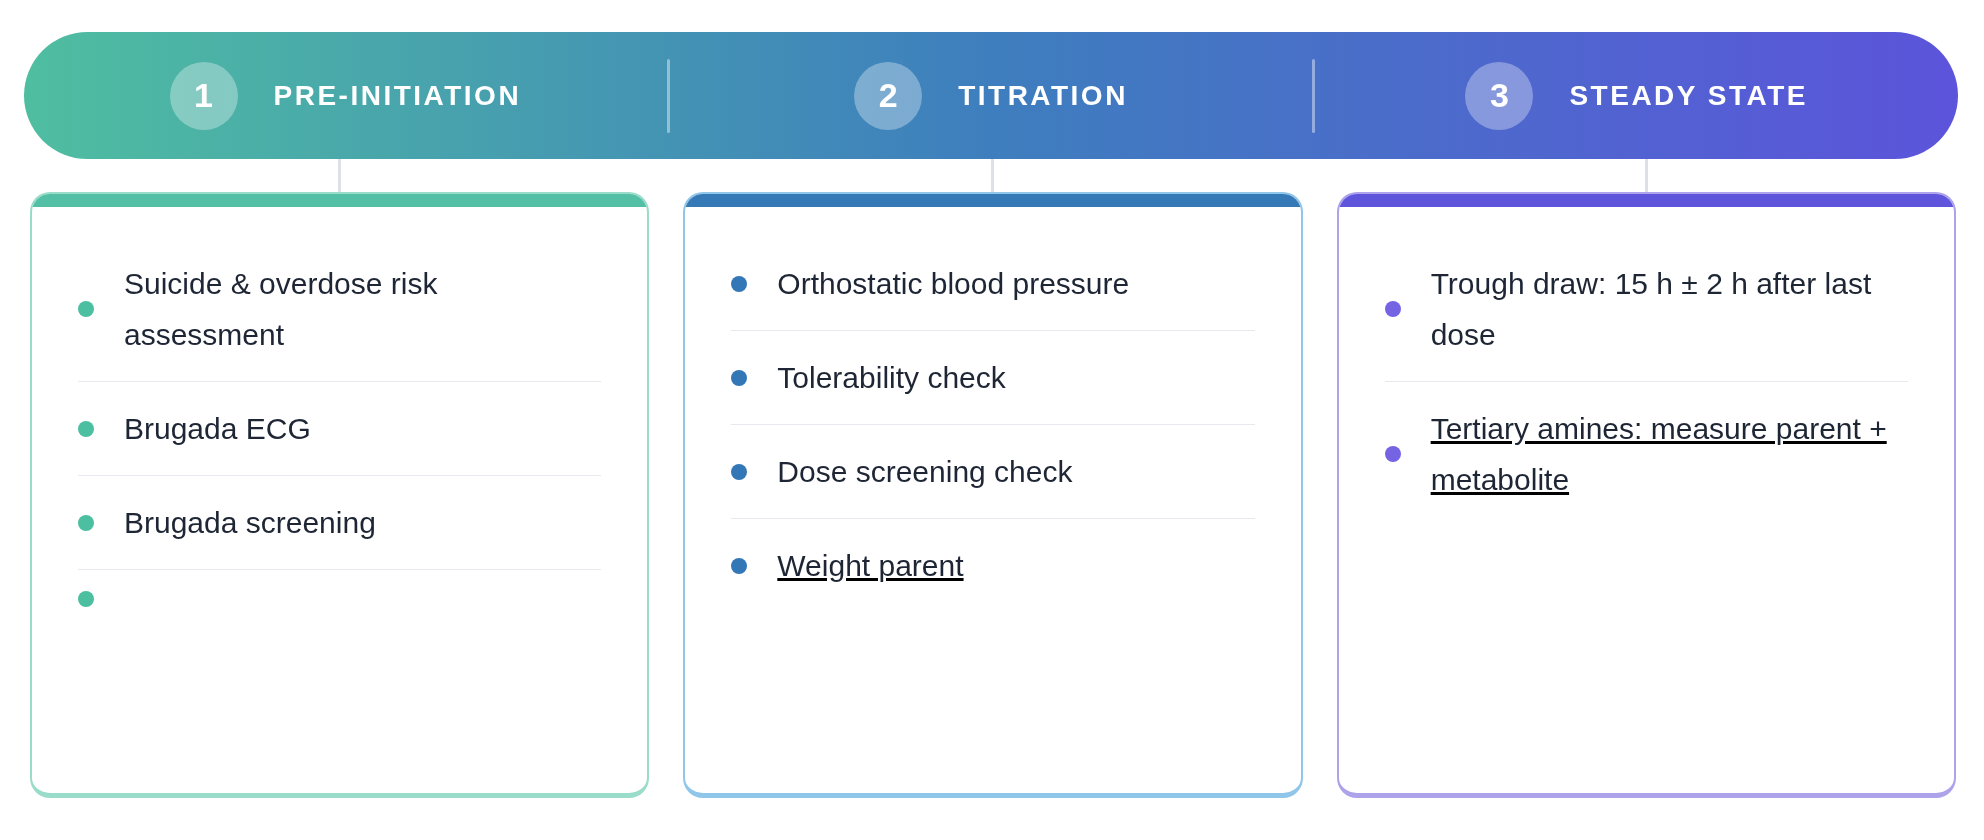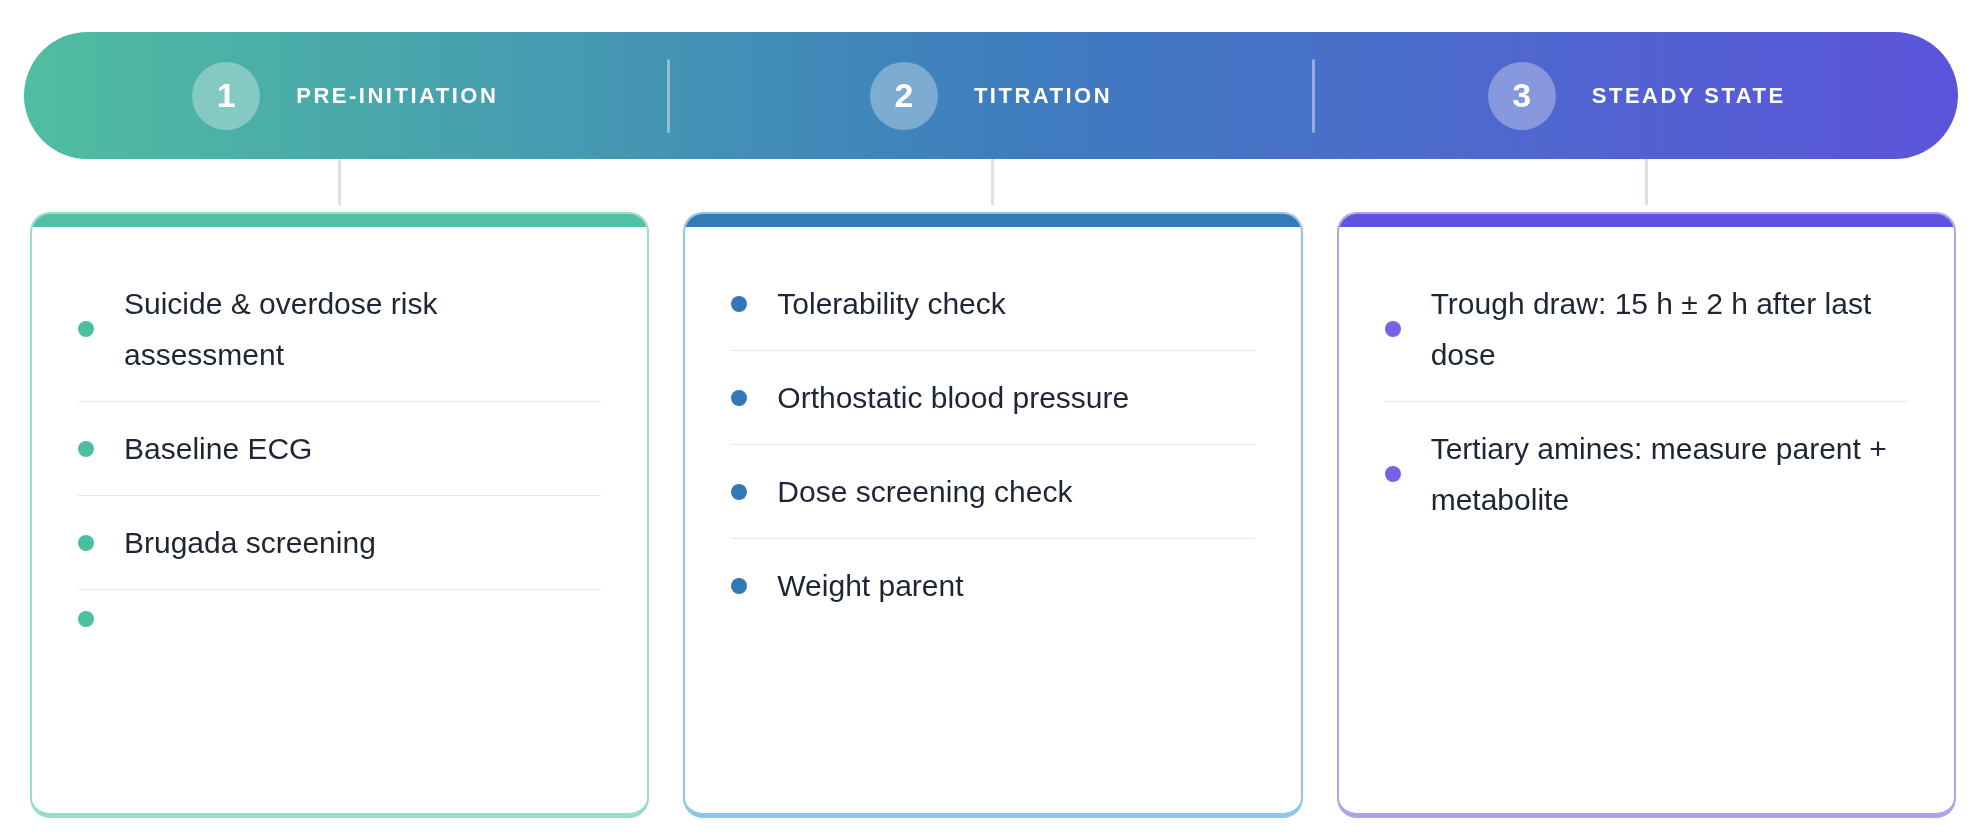--- a/index.html
+++ b/index.html
@@ -32,21 +32,21 @@
     width: 68px; height: 68px;
     border-radius: 50%;
     background: rgba(255,255,255,0.32);
     color: #ffffff;
     font-size: 34px; font-weight: bold;
     display: flex; align-items: center; justify-content: center;
     flex: 0 0 auto;
   }
   .phase-label {
     color: #ffffff;
-    font-size: 22px;
+    font-size: 28px;
     font-weight: bold;
     letter-spacing: 2.5px;
     white-space: nowrap;
   }
   .phase-divider {
     width: 3px;
     height: 74px;
     align-self: center;
     background: rgba(255,255,255,0.42);
     border-radius: 2px;
@@ -60,21 +60,21 @@
     width: 3px; height: 46px;
     background: #DDE1E7;
   }
   .conn-1 { left: 338px; }
   .conn-2 { left: 991px; }
   .conn-3 { left: 1645px; }
 
   
   .cards-row {
     position: absolute;
-    left: 30px; top: 212px;
+    left: 30px; top: 192px;
     width: 1926px;
     display: flex;
     gap: 34px;
     align-items: stretch;
   }
   .card {
     flex: 1 1 0;
     height: 606px;
     box-sizing: border-box;
     background: #ffffff;
@@ -92,21 +92,21 @@
     margin: 0;
     padding: 30px 46px 0 46px;
   }
   .item {
     display: flex;
     align-items: center;
     gap: 30px;
     padding: 21px 0;
     border-bottom: 1px solid #E7E9EE;
   }
-  .item:last-child { border-bottom: none; }
+  .item:last-child { border-bottom: none; text-decoration: underline; }
   .bullet {
     width: 16px; height: 16px;
     border-radius: 50%;
     background: var(--bullet);
     flex: 0 0 auto;
   }
   .item-text {
     font-size: 30px;
     line-height: 51px;
     color: #1E2635;
@@ -144,46 +144,46 @@
     <div class="card-band"></div>
     <ul class="card-list">
   <li class="item">
     <span class="bullet"></span>
     <span class="item-text">Suicide &amp; overdose risk
 assessment</span>
   </li>
 
   <li class="item">
     <span class="bullet"></span>
-    <span class="item-text">Baseline ECG</span>
+    <span class="item-text">Brugada ECG</span>
   </li>
 
   <li class="item">
     <span class="bullet"></span>
     <span class="item-text">Brugada screening</span>
   </li>
 
 
   <li class="item">
     <span class="bullet"></span>
   </li>
 </ul>
   </div>
 
   <div class="card" style="--band: #3679B7; --border: #8FC6E9; --bullet: #3377B6;">
     <div class="card-band"></div>
     <ul class="card-list">
   <li class="item">
     <span class="bullet"></span>
+    <span class="item-text">Orthostatic blood pressure</span>
+  </li>
+
+  <li class="item">
+    <span class="bullet"></span>
     <span class="item-text">Tolerability check</span>
-  </li>
-
-  <li class="item">
-    <span class="bullet"></span>
-    <span class="item-text">Orthostatic blood pressure</span>
   </li>
 
   <li class="item">
     <span class="bullet"></span>
     <span class="item-text">Dose screening check</span>
   </li>
 
   <li class="item">
     <span class="bullet"></span>
     <span class="item-text">Weight parent</span>

